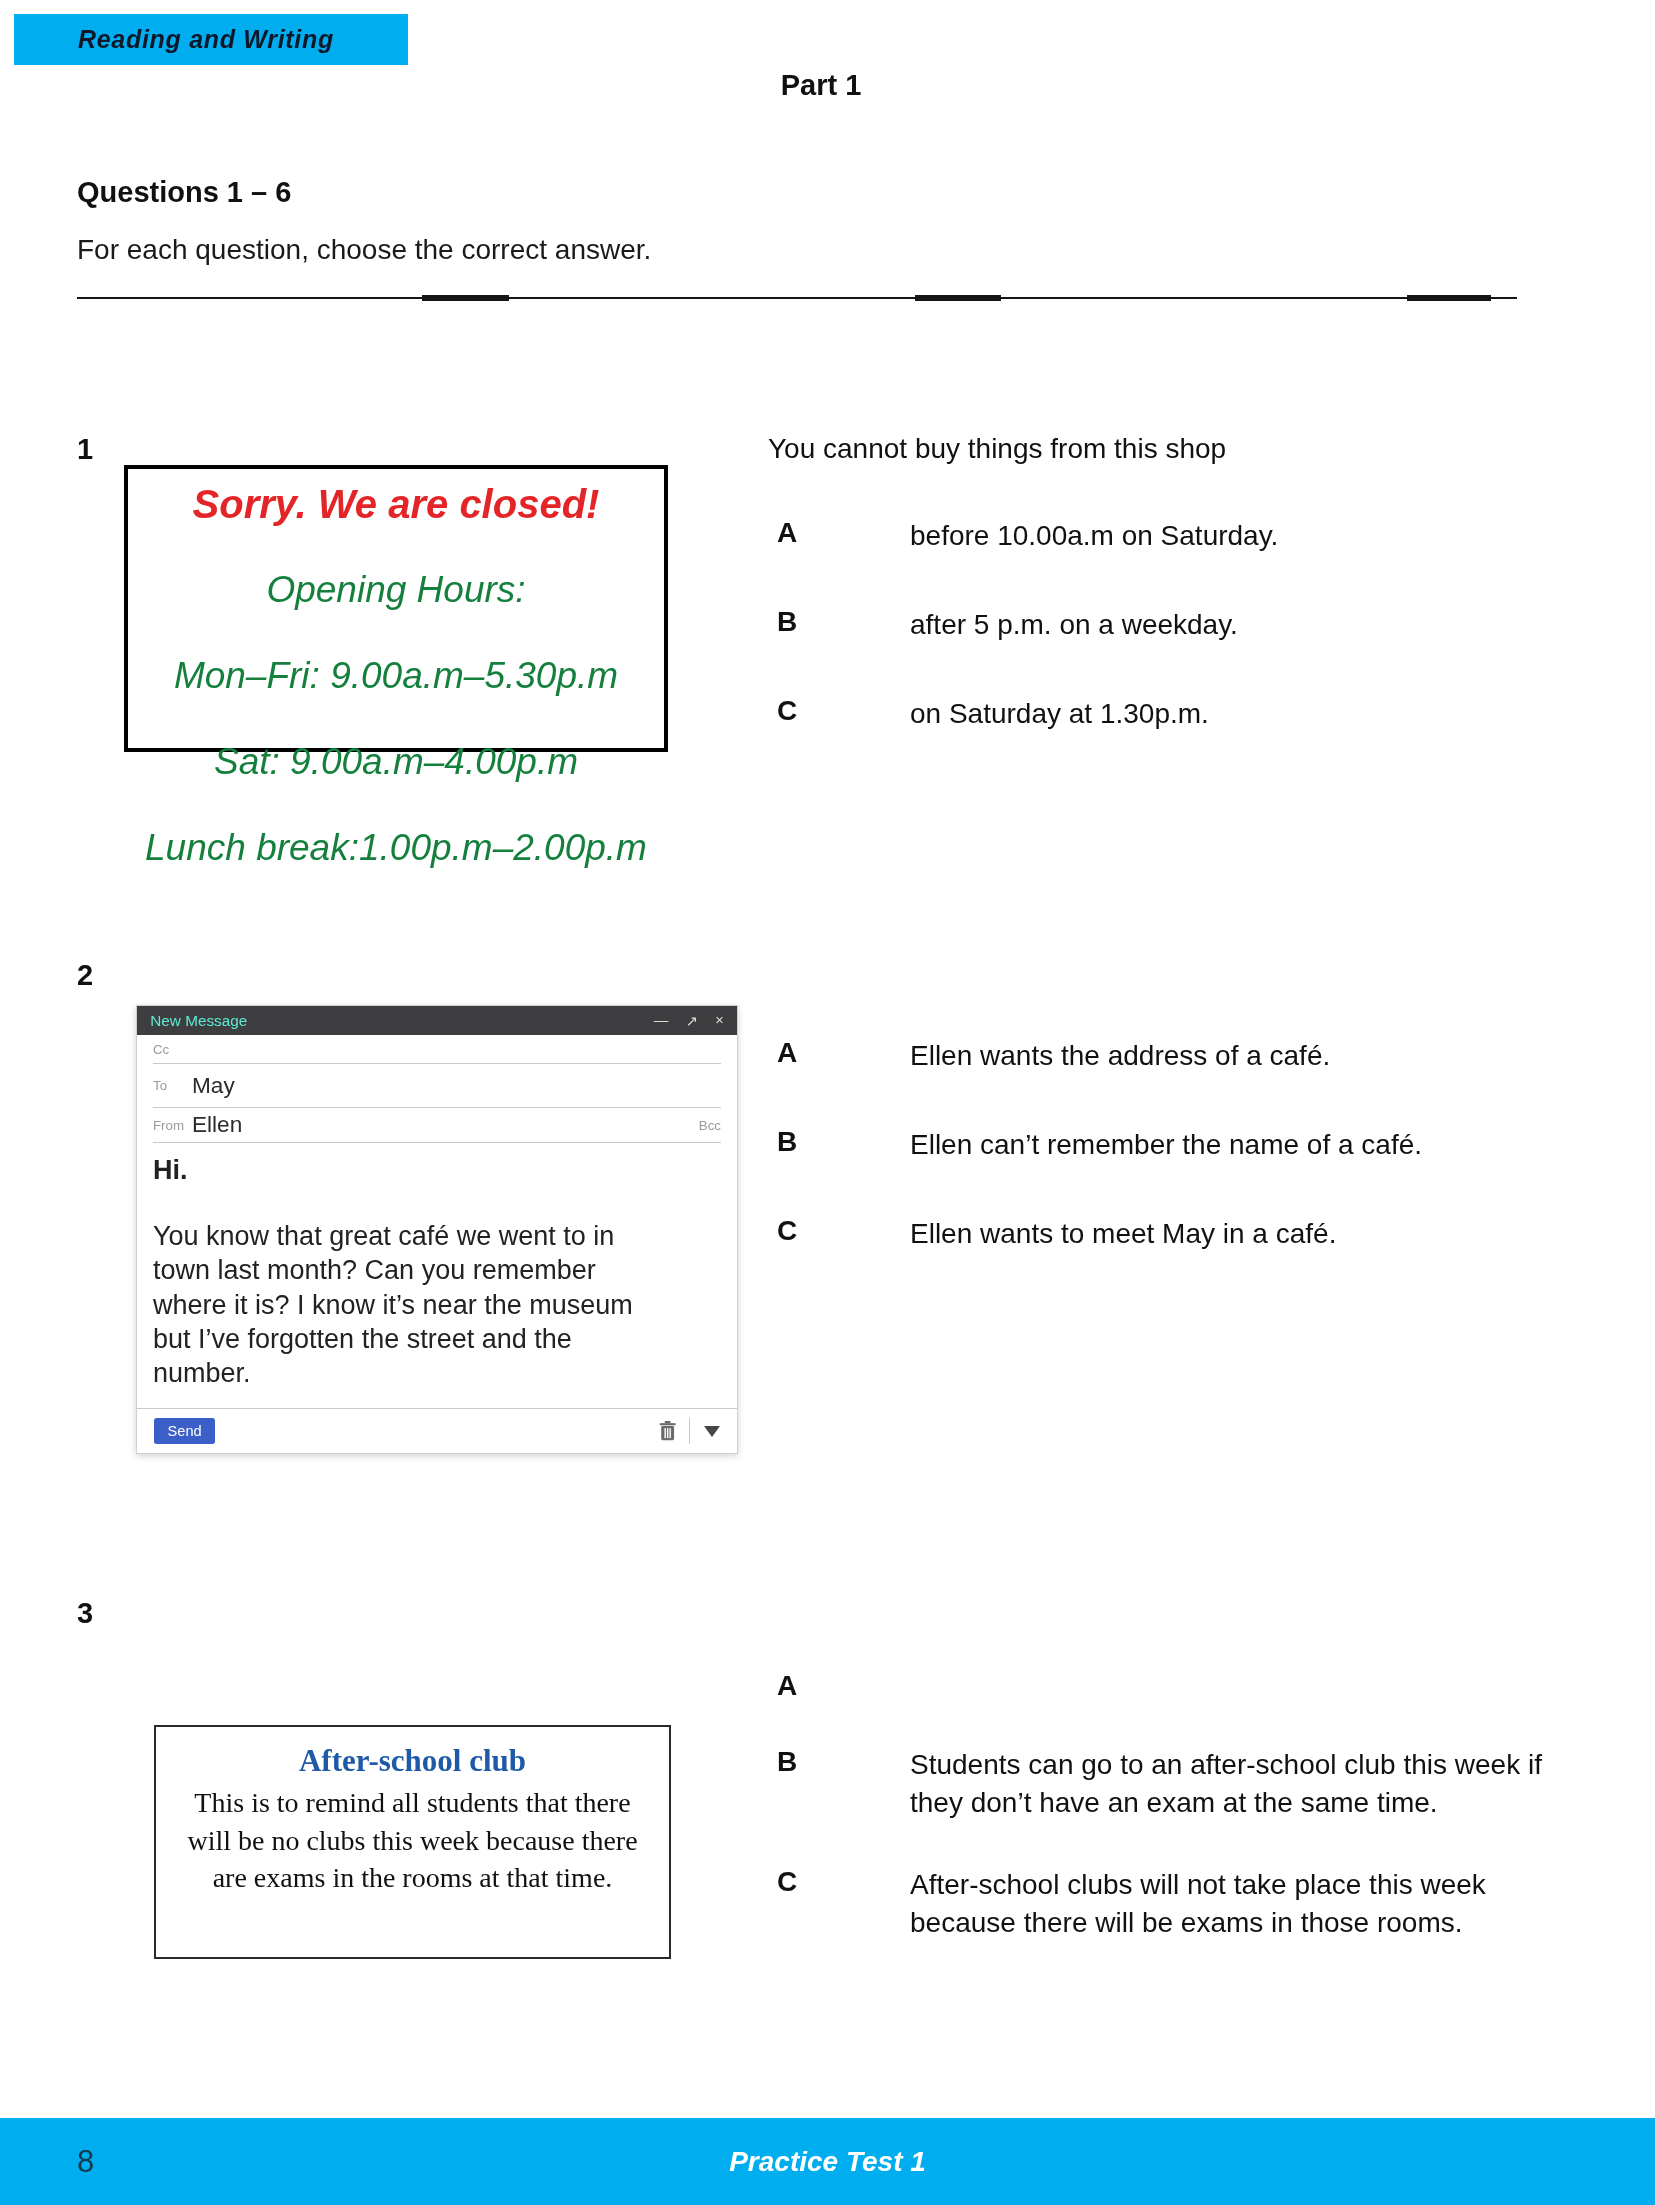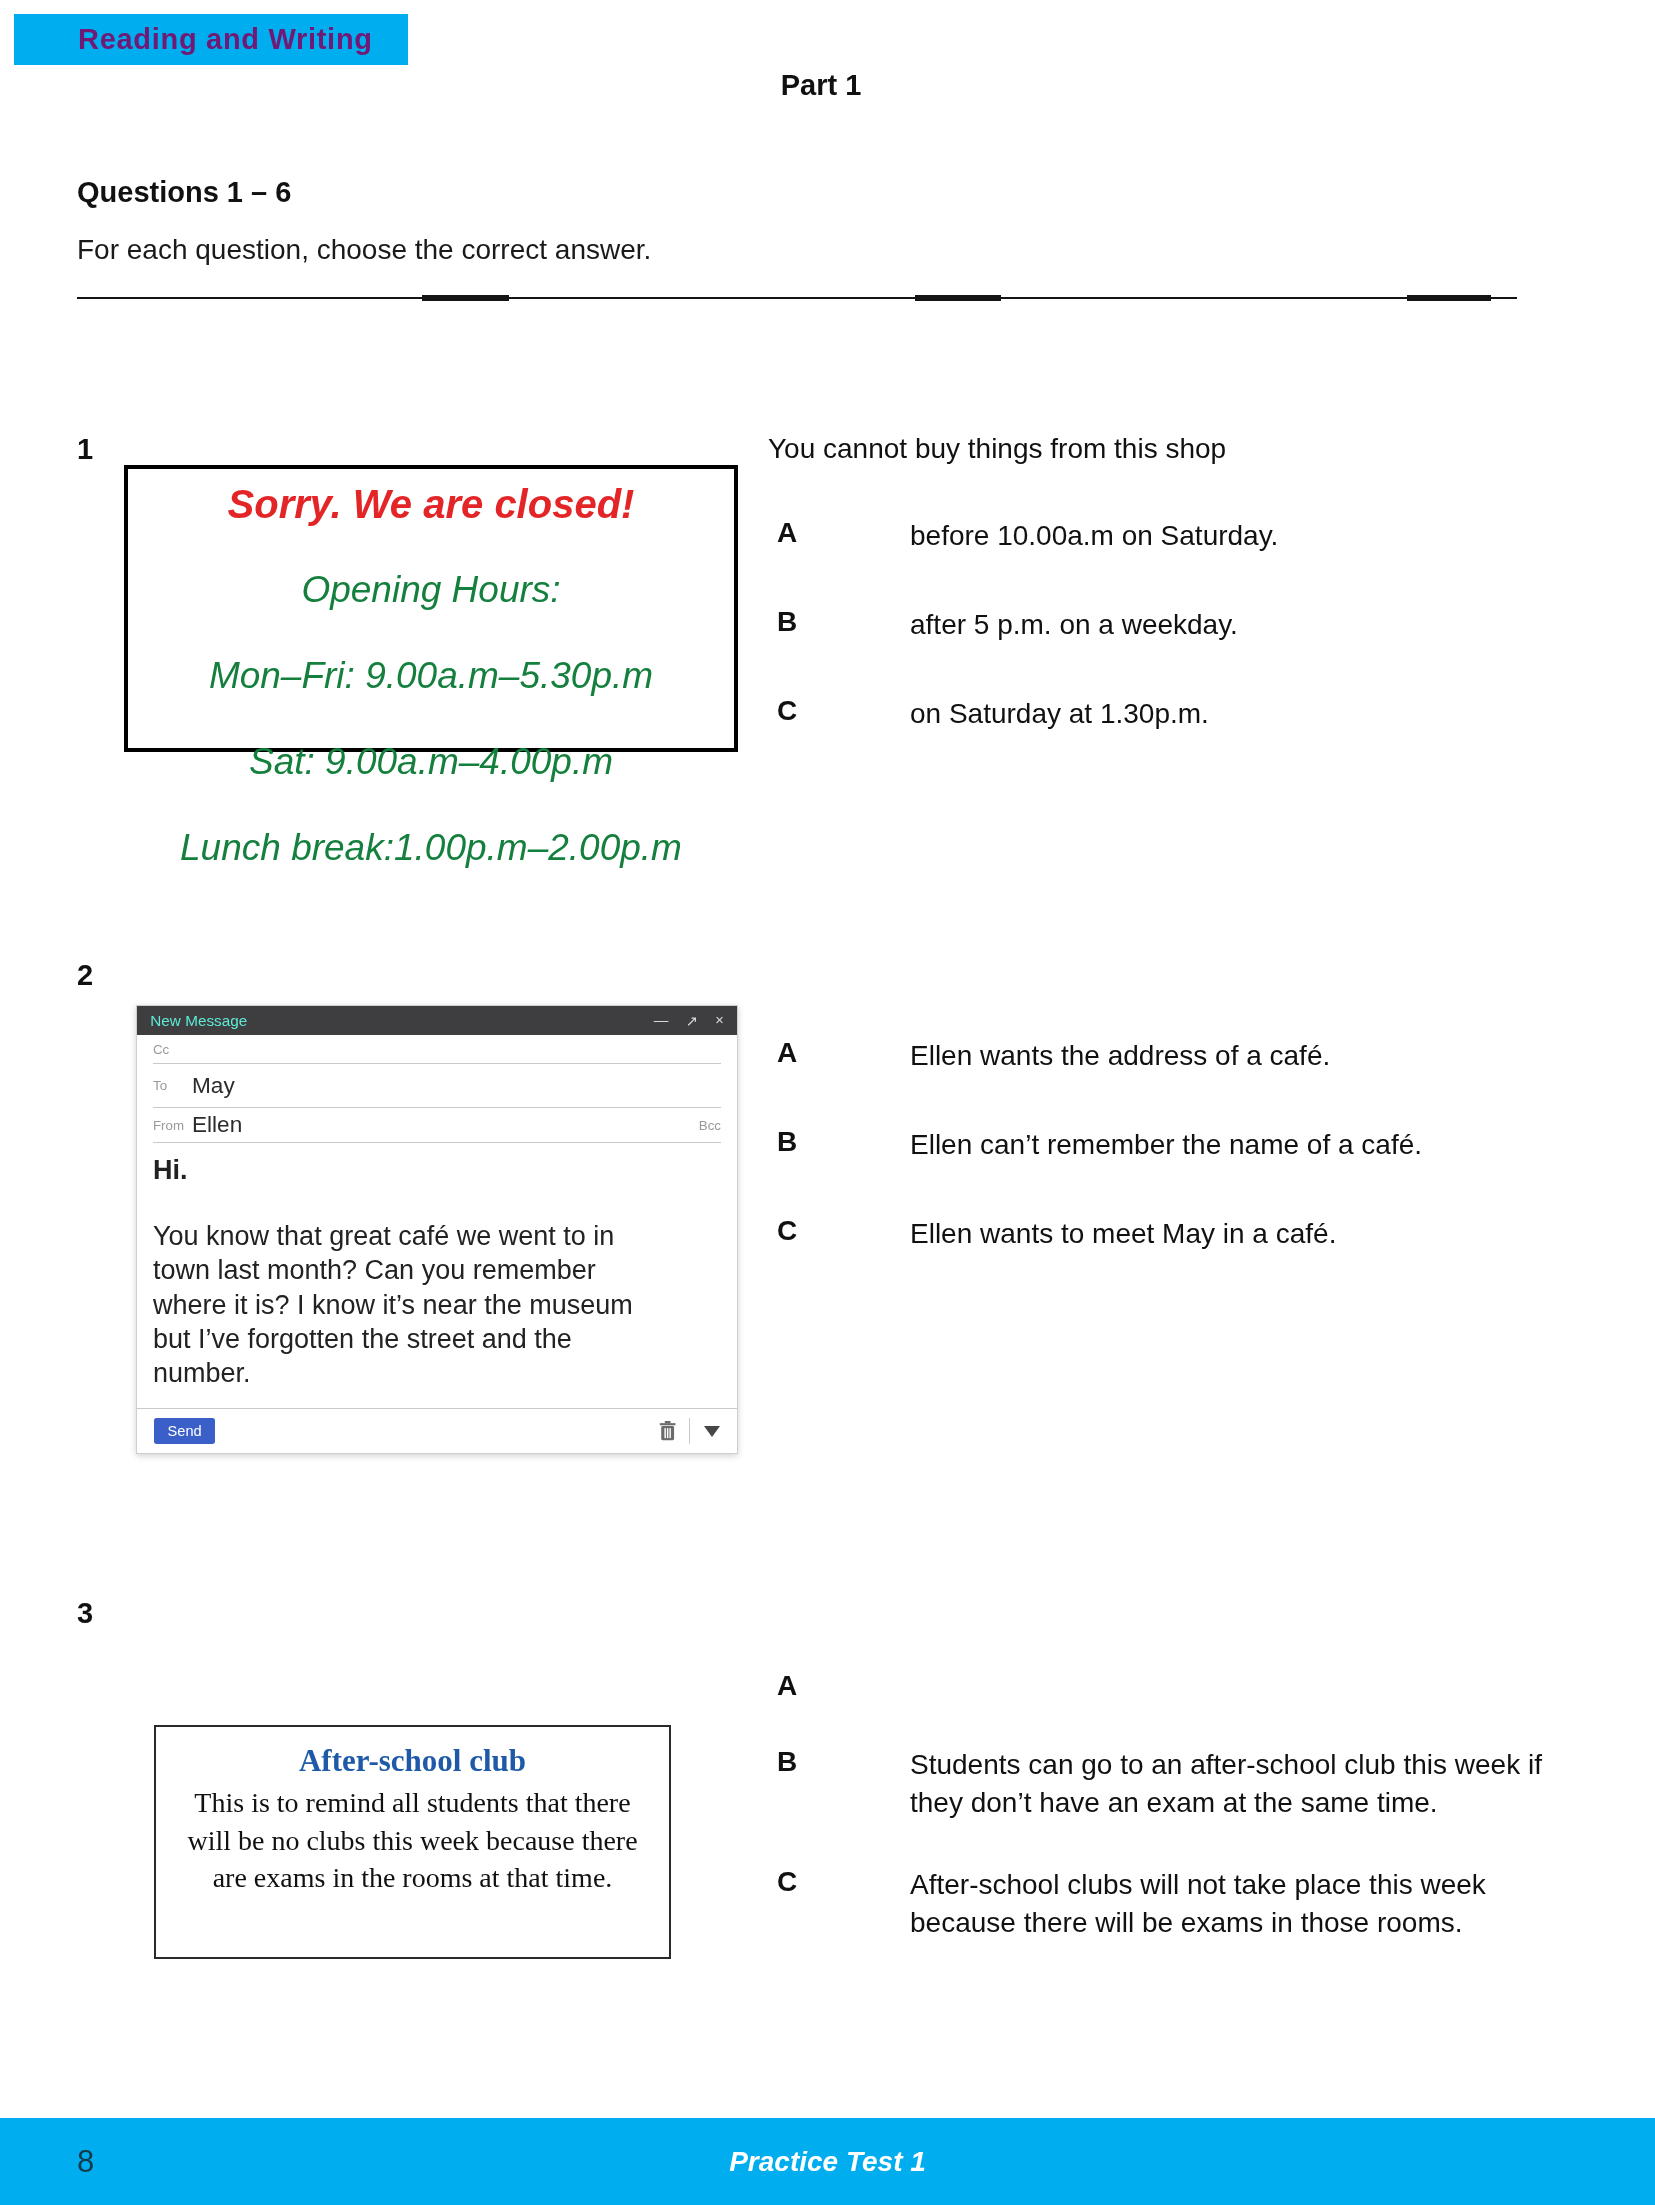--- a/index.html
+++ b/index.html
@@ -6,40 +6,40 @@
   body {
     width:1655px; height:2205px; position:relative; overflow:hidden;
     background:#ffffff; color:#1a1a1a;
     font-family:"Liberation Sans", sans-serif;
   }
   .abs { position:absolute; }
 
   
   .banner { left:14px; top:14px; width:394px; height:51px; background:#00aeef;
             display:flex; align-items:center; padding-left:64px; }
-  .banner-label { color:#701a75; font-size:29px; font-weight:bold; letter-spacing:0.7px; }
+  .banner-label { color:#0f172a; font-size:25px; font-weight:bold; font-style:italic; letter-spacing:0.7px; }
   .part-title { left:0; top:69px; width:1642px; text-align:center; font-size:29px; font-weight:bold; color:#111; }
   .questions-heading { left:77px; top:155px; font-size:29px; font-weight:bold; color:#111;margin-top:21px; }
   .instructions { left:77px; top:234px; font-size:28px; }
 
   .rule { left:77px; top:297px; width:1440px; height:2px; background:#151515; }
   .tick { top:295px; height:6px; background:#151515; }
   .tick1 { left:422px;  width:87px; }
   .tick2 { left:915px; width:86px; }
   .tick3 { left:1407px; width:84px; }
 
   .q-num { font-size:29px; font-weight:bold; color:#111; }
   .stem  { font-size:28px; color:#111; }
 
   .opt-row { display:flex; margin-bottom:51px; }
   .opt-label { flex:0 0 101px; font-size:28px; font-weight:bold; color:#111; }
   .opt-text { font-size:28px; line-height:1.36; color:#111;margin-left:32px; }
 
   
-  .sign { left:124px; top:465px; width:614px; height:287px; border:4px solid #000;
+  .sign { left:124px; top:465px; width:544px; height:287px; border:4px solid #000;
           text-align:center; padding-top:8px; }
   .sign-headline { font-size:40px; font-weight:bold; font-style:italic; color:#e32528; line-height:1.35; }
   .sign-line { font-size:37px; font-style:italic; line-height:1.43; color:#15803d;margin-top:33px; }
 
   
   .email { left:136px; top:1005px; width:602px; height:449px; background:#fff;
            border:0.7px solid #cfcfcf; box-shadow:0 2px 6.6px rgba(0,0,0,.18); }
   .email-titlebar { height:29px; background:#3e3e40; display:flex; align-items:center; padding:0 13.3px; }
   .email-title { font-size:15.3px; color:#5eead4; }
   .email-controls { margin-left:auto; display:flex; gap:17.3px; color:#d8d8d8; font-size:14.6px; }

